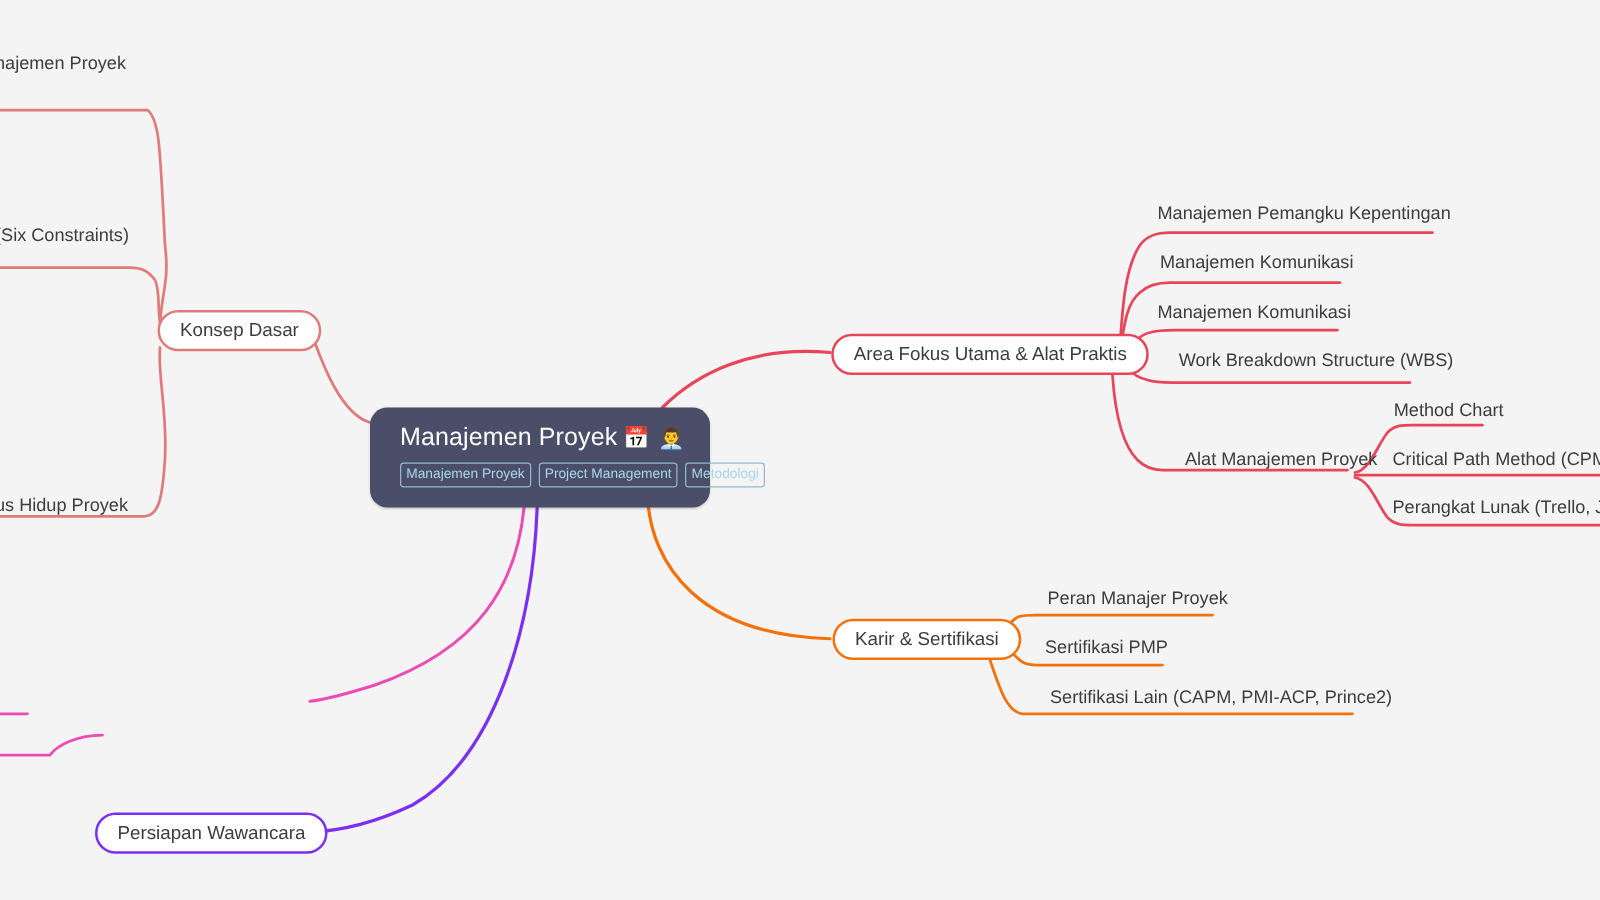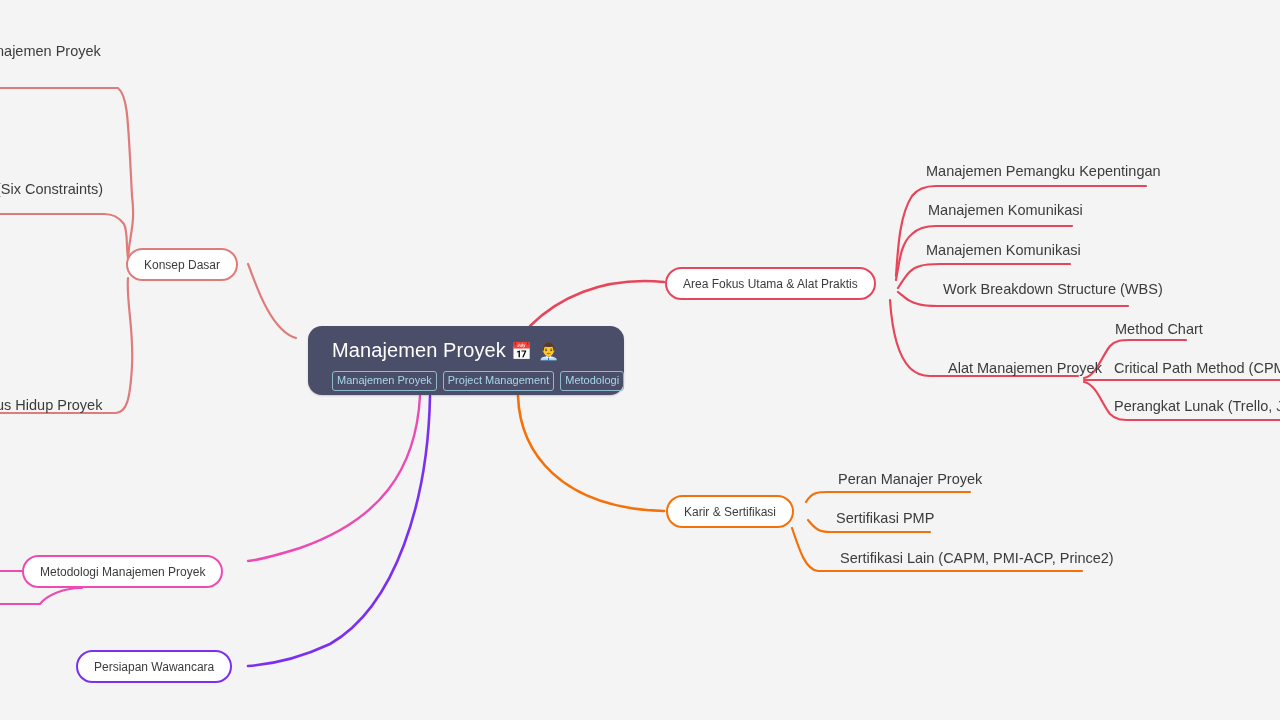--- a/index.html
+++ b/index.html
@@ -25,27 +25,27 @@
     position: absolute;
     left: 0;
     top: 0;
     width: 1280px;
     height: 720px;
     pointer-events: none;
   }
   
   .root-node {
     position: absolute;
-    left: 308px;
+    left: 296px;
     top: 326px;
-    width: 316px;
+    width: 272px;
     box-sizing: border-box;
     background: #4a4e69;
     border-radius: 14px;
-    padding: 12px 22px 4px 24px;
+    padding: 12px 22px 16px 24px;
     box-shadow: 0 1px 2px rgba(0,0,0,0.18);
   }
   .root-title {
     color: #ffffff;
     font-size: 20px;
     font-weight: 400;
     letter-spacing: .1px;
     line-height: 24px;
     white-space: nowrap;
   }
@@ -69,21 +69,21 @@
     white-space: nowrap;
   }
   
   .pill {
     position: absolute;
     box-sizing: border-box;
     background: #ffffff;
     border-radius: 18px;
     border: 2px solid #e06666;
     color: #3c3c3c;
-    font-size: 12px;
+    font-size: 15px;
     line-height: 16px;
     height: 33px;
     display: flex;
     align-items: center;
     justify-content: center;
     padding: 0 16px;
     white-space: nowrap;
   }
   .pill.salmon  { border-color: #e07b7b; }
   .pill.red     { border-color: #e8455a; }
@@ -150,21 +150,20 @@
       <span class="tag">Metodologi</span>
     </div>
   </div>
 
   <div class="pill salmon" style="left:126px; top:248px;">Konsep Dasar</div>
 
   <div class="pill red" style="left:665px; top:267px;">Area Fokus Utama &amp; Alat Praktis</div>
 
   <div class="pill orange" style="left:666px; top:495px;">Karir &amp; Sertifikasi</div>
 
-  <div class="pill pink" style="left:22px; top:555px;">Metodologi Manajemen Proyek</div>
 
   <div class="pill purple" style="left:76px; top:650px;">Persiapan Wawancara</div>
 
   <div class="leaf" style="left:-4px; top:43px;">najemen Proyek</div>
   <div class="leaf" style="left:-4px; top:181px;">(Six Constraints)</div>
   <div class="leaf" style="left:-4px; top:397px;">us Hidup Proyek</div>
 
   <div class="leaf" style="left:926px; top:163px;">Manajemen Pemangku Kepentingan</div>
   <div class="leaf" style="left:928px; top:202px;">Manajemen Komunikasi</div>
   <div class="leaf" style="left:926px; top:242px;">Manajemen Komunikasi</div>

